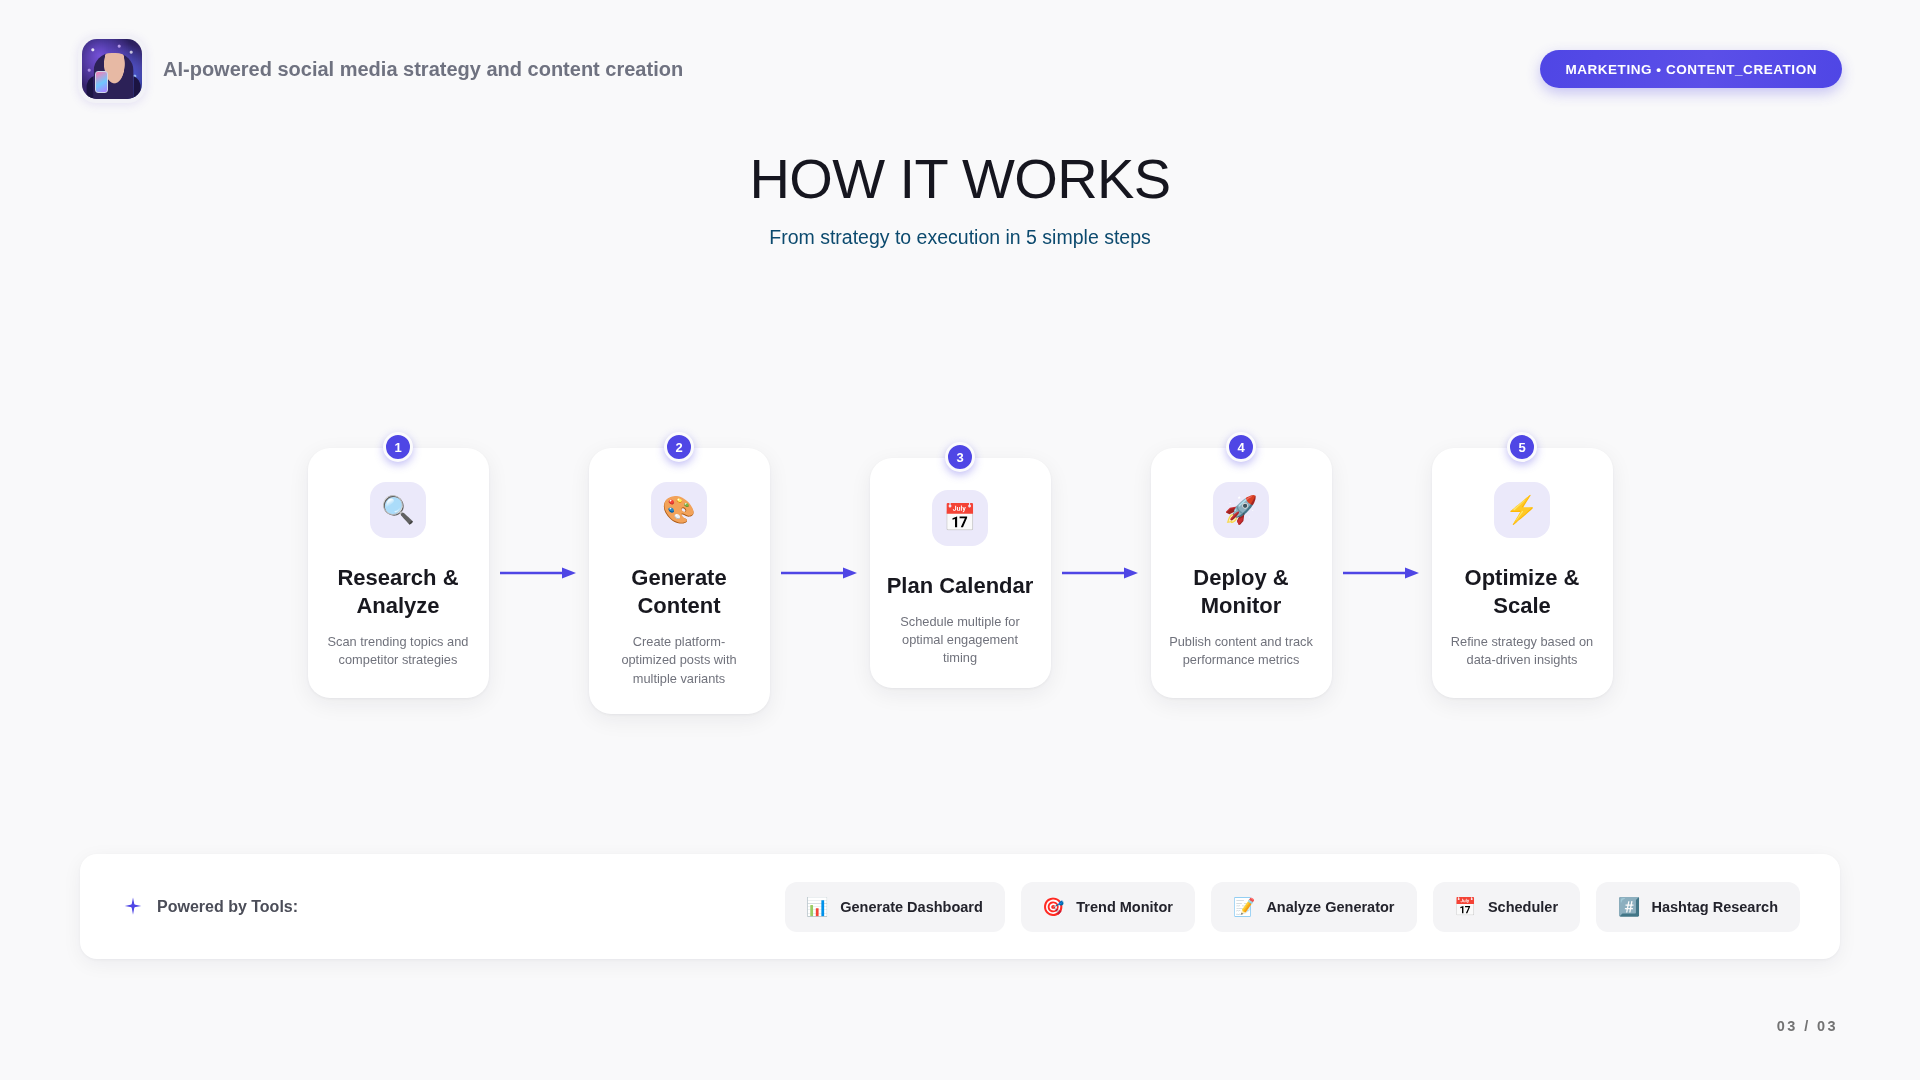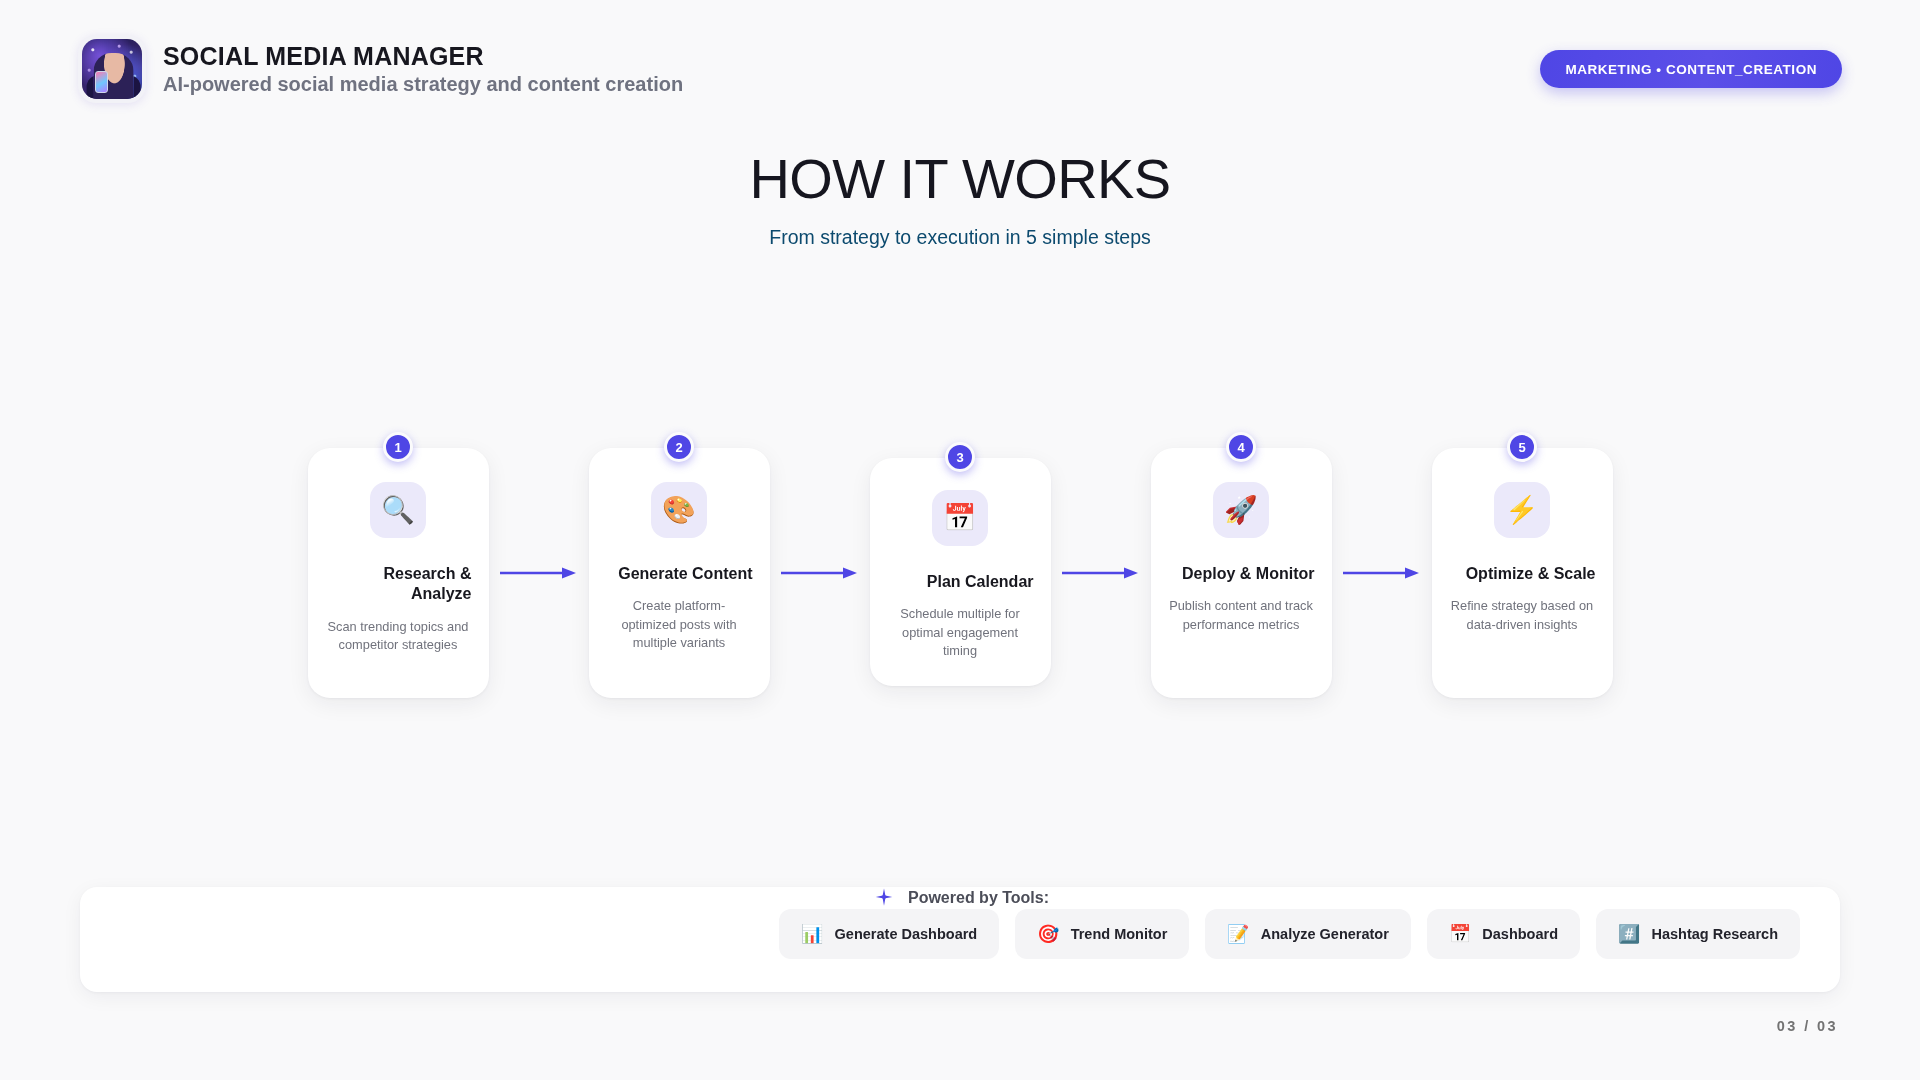--- a/index.html
+++ b/index.html
@@ -212,26 +212,25 @@
     border-radius: 16px;
     background: #ebe9fa;
     display: flex;
     align-items: center;
     justify-content: center;
     font-size: 27px;
     line-height: 1;
   }
 
   .step-title {
-    font-size: 16px;
+    font-size: 22px;
     font-weight: bold;
     color: #18181f;
     line-height: 1.28;
     margin-bottom: 13px;
-    text-align: right;
   }
 
   .step-desc {
     font-size: 12.8px;
     color: #70727c;
     line-height: 1.42;
   }
 
   .connector {
     width: 100px;
@@ -242,29 +241,28 @@
     justify-content: center;
   }
 
   .connector svg { display: block; }
 
   
   .tools-bar {
     position: absolute;
     left: 80px;
     right: 80px;
-    top: 887px;
+    top: 854px;
     height: 105px;
     background: #ffffff;
     border-radius: 17px;
     box-shadow: 0 5px 20px rgba(24,24,50,.055), 0 1px 3px rgba(24,24,50,.04);
     display: flex;
     align-items: center;
     padding: 0 40px 0 42px;
-    flex-direction: column;
   }
 
   .tools-label {
     display: flex;
     align-items: center;
     gap: 13px;
     flex: 0 0 auto;
   }
 
   .sparkle-icon { width: 22px; height: 22px; display:block; }
@@ -314,21 +312,20 @@
 <body>
 
 <div class="header">
   <div class="brand">
     <div class="logo-tile">
       <div class="logo-art">
         <div class="logo-phone"></div>
       </div>
     </div>
     <div class="brand-text">
-      <div class="app-title">SOCIAL MEDIA MANAGER</div>
       <div class="app-subtitle">AI-powered social media strategy and content creation</div>
     </div>
   </div>
   <div class="category-badge">MARKETING • CONTENT_CREATION</div>
 </div>
 
 <div class="page-heading">
   <h1>HOW IT WORKS</h1>
   <p>From strategy to execution in 5 simple steps</p>
 </div>
@@ -427,21 +424,21 @@
     <div class="tool-chip">
       <span class="tool-chip-icon">🎯</span>
       <span>Trend Monitor</span>
     </div>
     <div class="tool-chip">
       <span class="tool-chip-icon">📝</span>
       <span>Analyze Generator</span>
     </div>
     <div class="tool-chip">
       <span class="tool-chip-icon">📅</span>
-      <span>Dashboard</span>
+      <span>Scheduler</span>
     </div>
     <div class="tool-chip">
       <span class="tool-chip-icon">#️⃣</span>
       <span>Hashtag Research</span>
     </div>
   </div>
 </div>
 
 <div class="page-number">03 / 03</div>
 

